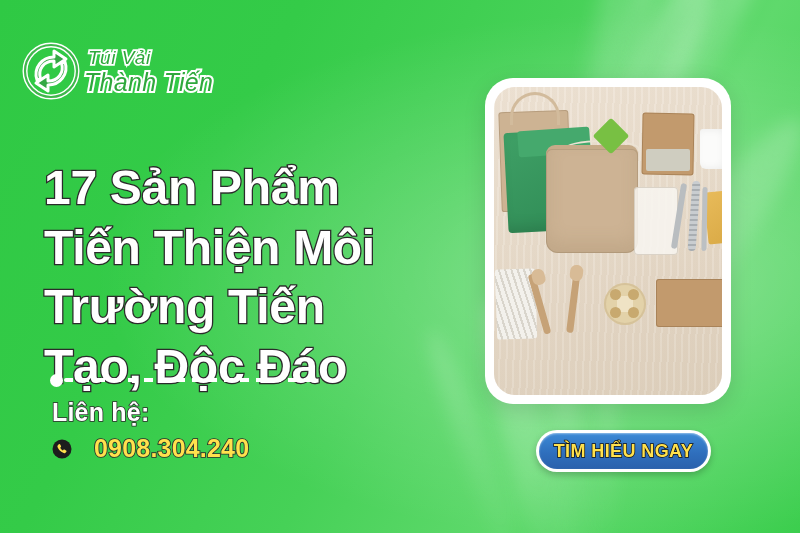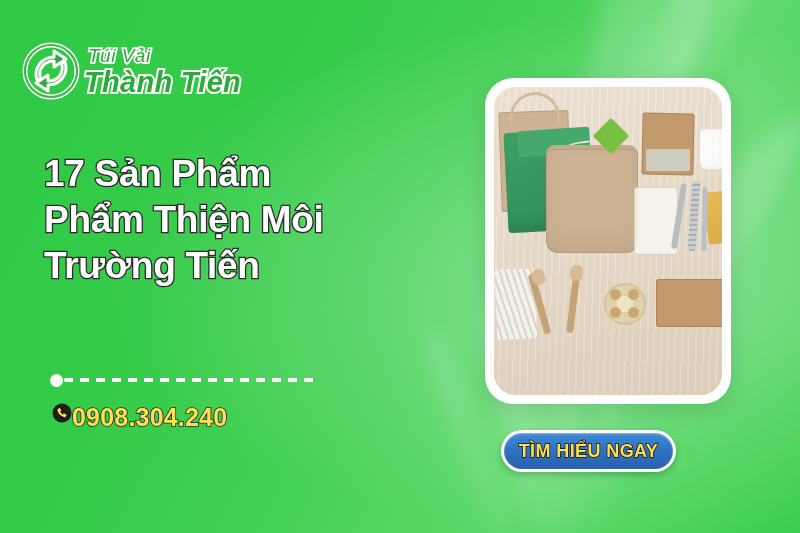--- a/index.html
+++ b/index.html
@@ -37,50 +37,50 @@
   
   #logo{position:absolute;left:20px;top:40px;display:flex;align-items:center;gap:4px;}
   .logo-mark{width:62px;height:62px;flex:0 0 62px;}
   .logo-words{display:flex;flex-direction:column;line-height:1;margin-left:-2px;}
   .logo-l1{
     font-size:19px;font-weight:normal;font-style:italic;color:#2FA83C;
     -webkit-text-stroke:3.5px #ffffff;paint-order:stroke fill;
     letter-spacing:.5px;margin-left:4px;
   }
   .logo-l2{
-    font-size:29px;font-weight:bold;font-style:italic;color:#2FA83C;
+    font-size:25px;font-weight:normal;font-style:italic;color:#2FA83C;
     -webkit-text-stroke:4px #ffffff;paint-order:stroke fill;
     letter-spacing:.3px;margin-top:3px;
   }
 
   
   #headline{
     position:absolute;left:44px;top:126px;width:400px;
-    font-size:37px;font-weight:bold;line-height:1.24;
+    font-size:48px;font-weight:bold;line-height:1.24;
     color:#ffffff;
     -webkit-text-stroke:2.6px #2b2b2b;
     paint-order:stroke fill;
     letter-spacing:-.3px;
   }
   #headline .ln{display:block;white-space:nowrap;}
 
   
   #divider{position:absolute;left:50px;top:373px;width:265px;height:14px;display:flex;align-items:center;}
   .dot{width:13px;height:13px;border-radius:50%;background:#fff;flex:0 0 13px;}
   .dash{flex:1;height:4px;margin-left:1px;border-radius:2px;
     background:repeating-linear-gradient(to right,#ffffff 0 9px,rgba(255,255,255,0) 9px 16px);}
 
   
   #contact{position:absolute;left:52px;top:398px;}
   .lienhe{
     font-size:25px;font-weight:bold;color:#ffffff;
     -webkit-text-stroke:1.6px #2b2b2b;paint-order:stroke fill;
     margin-bottom:7px;letter-spacing:.2px;
   }
-  .crow{display:flex;align-items:flex-start;gap:0;margin-top:5px;}
+  .crow{display:flex;align-items:center;gap:22px;margin-top:5px;}
   .crow .txt{
     font-size:25px;font-weight:bold;color:#FFE14D;
     -webkit-text-stroke:1.7px #2b2b2b;paint-order:stroke fill;
     letter-spacing:.2px;
   }
   .cicon{width:20px;height:20px;flex:0 0 20px;display:block;}
 
   
   #photo-card{
     position:absolute;left:485px;top:78px;width:246px;height:326px;
@@ -128,21 +128,21 @@
   .brush2h{left:76px;top:178px;width:13px;height:16px;background:#d8bb96;border-radius:6px;transform:rotate(7deg);}
   .loofah{left:110px;top:196px;width:42px;height:42px;border-radius:50%;
     background:radial-gradient(circle at 50% 50%,#efe3c5 0 28%,#e3d2a9 28% 100%);
     box-shadow:inset 0 0 0 2px rgba(210,190,150,.8);}
   .loofah i{position:absolute;width:11px;height:11px;background:#c8a96f;border-radius:50%;}
   .kraft-box-b{left:162px;top:192px;width:70px;height:48px;background:#c29a6d;border-radius:3px;
     box-shadow:inset 0 0 0 1px rgba(140,105,65,.45);}
 
   
   #cta{
-    position:absolute;left:501px;top:430px;width:175px;height:42px;
+    position:absolute;left:536px;top:430px;width:175px;height:42px;
     border-radius:21px;background:#ffffff;
     box-shadow:0 3px 7px rgba(0,0,0,.22);
     display:flex;align-items:center;justify-content:center;
     box-sizing:border-box;padding:3px;cursor:pointer;
   }
   #cta-inner{
     width:100%;height:100%;border-radius:18px;
     background:linear-gradient(180deg,#3d8ad6 0%,#2f6fbd 55%,#2a61ac 100%);
     display:flex;align-items:center;justify-content:center;
     box-shadow:inset 0 1px 2px rgba(255,255,255,.45);
@@ -181,30 +181,32 @@
       </svg>
     </span>
     <span class="logo-words">
       <span class="logo-l1">Túi Vải</span>
       <span class="logo-l2">Thành Tiến</span>
     </span>
   </div>
 
   <h1 id="headline">
     <span class="ln">17 Sản Phẩm</span>
-    <span class="ln">Phẩm Thiện Môi</span>
+    <span class="ln">Tiến Thiện Môi</span>
     <span class="ln">Trường Tiến</span>
+    <span class="ln">Tạo, Độc Đáo</span>
   </h1>
 
   <div id="divider">
     <span class="dot"></span>
     <span class="dash"></span>
   </div>
 
   <div id="contact">
+    <div class="lienhe">Liên hệ:</div>
 
     <div class="crow">
       <span class="cicon">
         <svg viewBox="0 0 20 20" width="20" height="20" aria-hidden="true">
           <circle cx="10" cy="10" r="9.5" fill="#1d1d1d"></circle>
           <path d="M6.6 5.4c.5-.5 1.3-.4 1.6.2l.8 1.5c.2.4.1.9-.3 1.2l-.5.4c.5 1.2 1.5 2.2 2.7 2.7l.4-.5c.3-.4.8-.5 1.2-.3l1.5.8c.6.3.7 1.1.2 1.6l-.7.7c-.5.5-1.2.6-1.8.4C9 13.1 6.6 10.7 5.5 8c-.2-.6-.1-1.3.4-1.8z" fill="#ffe14d"></path>
         </svg>
       </span>
       <span class="txt">0908.304.240</span>
     </div>

